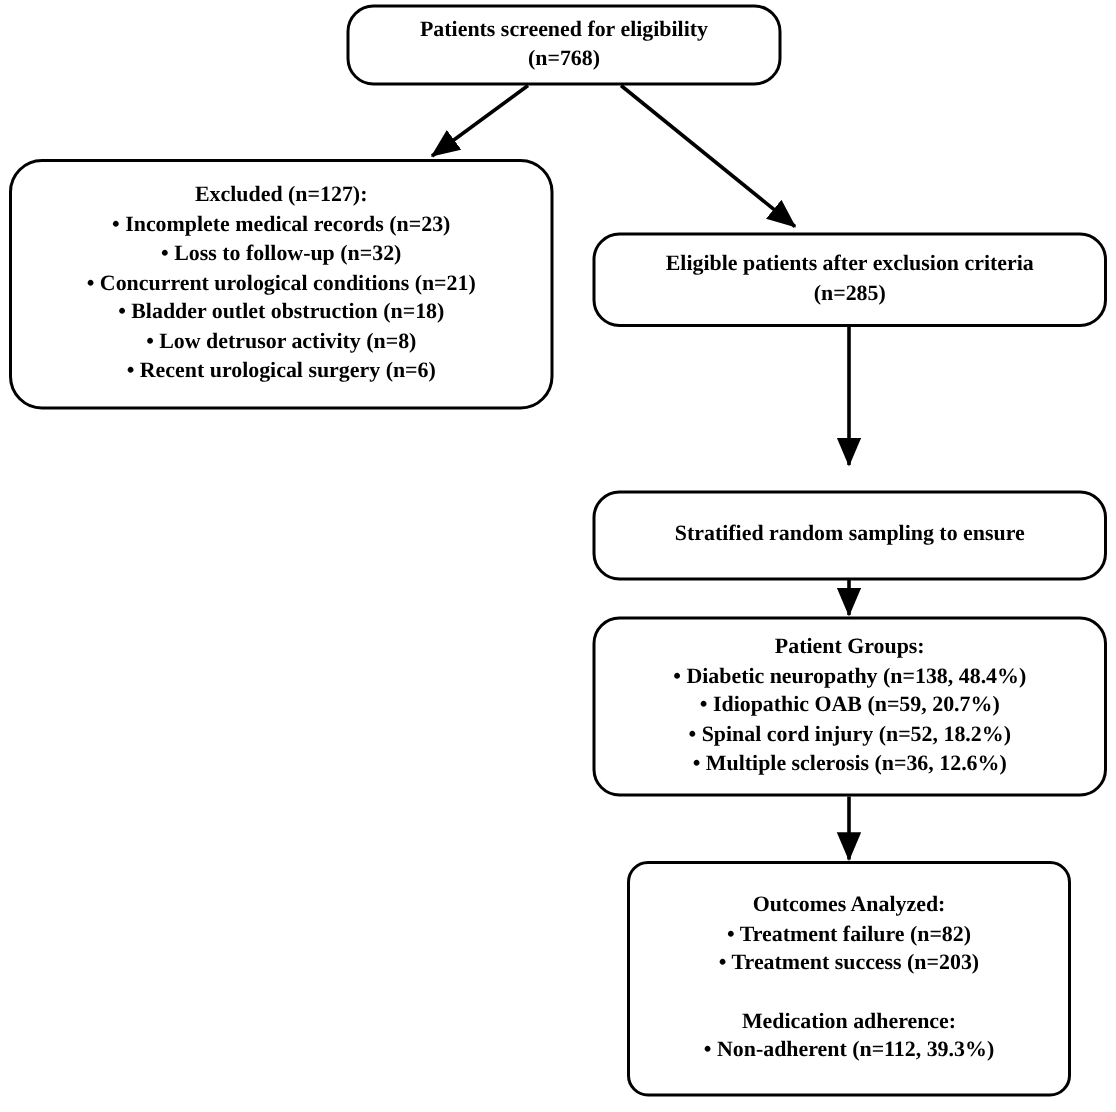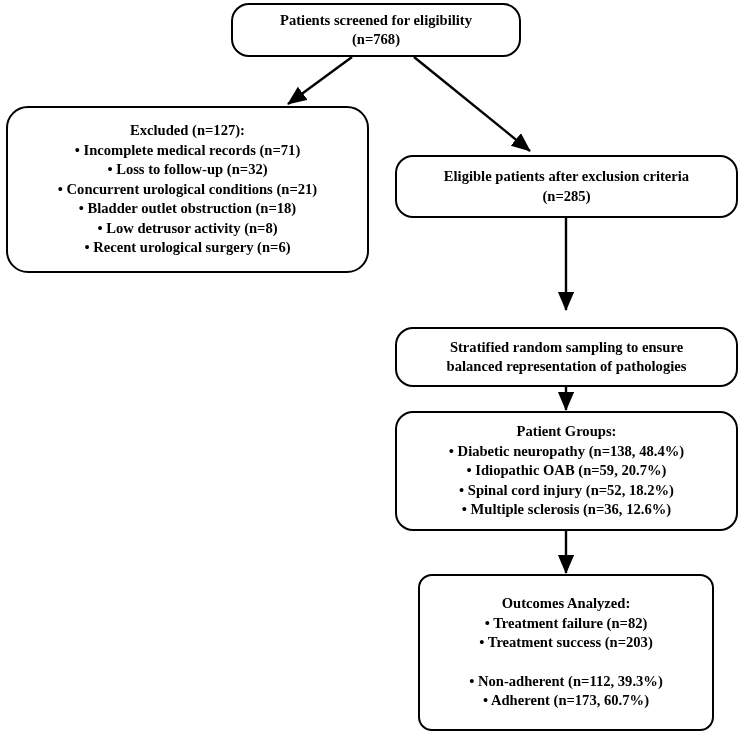--- a/index.html
+++ b/index.html
@@ -68,48 +68,47 @@
     <line x1="566" y1="531" x2="566" y2="573" stroke="#000000" stroke-width="2.4" marker-end="url(#arrowhead)"></line>
   </svg>
 
   <div class="node" style="left:231px; top:3px; width:290px; height:54px;">
     <span class="line">Patients screened for eligibility</span>
     <span class="line">(n=768)</span>
   </div>
 
   <div class="node" style="left:6px; top:106px; width:363px; height:167px;border-radius:22px;">
     <span class="line">Excluded (n=127):</span>
-    <span class="line">• Incomplete medical records (n=71)</span>
+    <span class="line">• Incomplete medical records (n=23)</span>
     <span class="line">• Loss to follow-up (n=32)</span>
     <span class="line">• Concurrent urological conditions (n=21)</span>
     <span class="line">• Bladder outlet obstruction (n=18)</span>
     <span class="line">• Low detrusor activity (n=8)</span>
     <span class="line">• Recent urological surgery (n=6)</span>
   </div>
 
   <div class="node" style="left:395px; top:155px; width:343px; height:63px;">
     <span class="line">Eligible patients after exclusion criteria</span>
     <span class="line">(n=285)</span>
   </div>
 
   <div class="node" style="left:395px; top:311px; width:343px; height:60px;margin-top:16px;">
     <span class="line">Stratified random sampling to ensure</span>
-    <span class="line">balanced representation of pathologies</span>
   </div>
 
   <div class="node" style="left:395px; top:411px; width:343px; height:120px;align-items:center;">
     <span class="line">Patient Groups:</span>
     <span class="line">• Diabetic neuropathy (n=138, 48.4%)</span>
     <span class="line">• Idiopathic OAB (n=59, 20.7%)</span>
     <span class="line">• Spinal cord injury (n=52, 18.2%)</span>
     <span class="line">• Multiple sclerosis (n=36, 12.6%)</span>
   </div>
 
   <div class="node" style="left:418px; top:574px; width:296px; height:157px;border-radius:14px;">
     <span class="line">Outcomes Analyzed:</span>
     <span class="line">• Treatment failure (n=82)</span>
     <span class="line">• Treatment success (n=203)</span>
     <span class="spacer"></span>
+    <span class="line">Medication adherence:</span>
     <span class="line">• Non-adherent (n=112, 39.3%)</span>
-    <span class="line">• Adherent (n=173, 60.7%)</span>
   </div>
 
 </div>
 
 </body></html>

